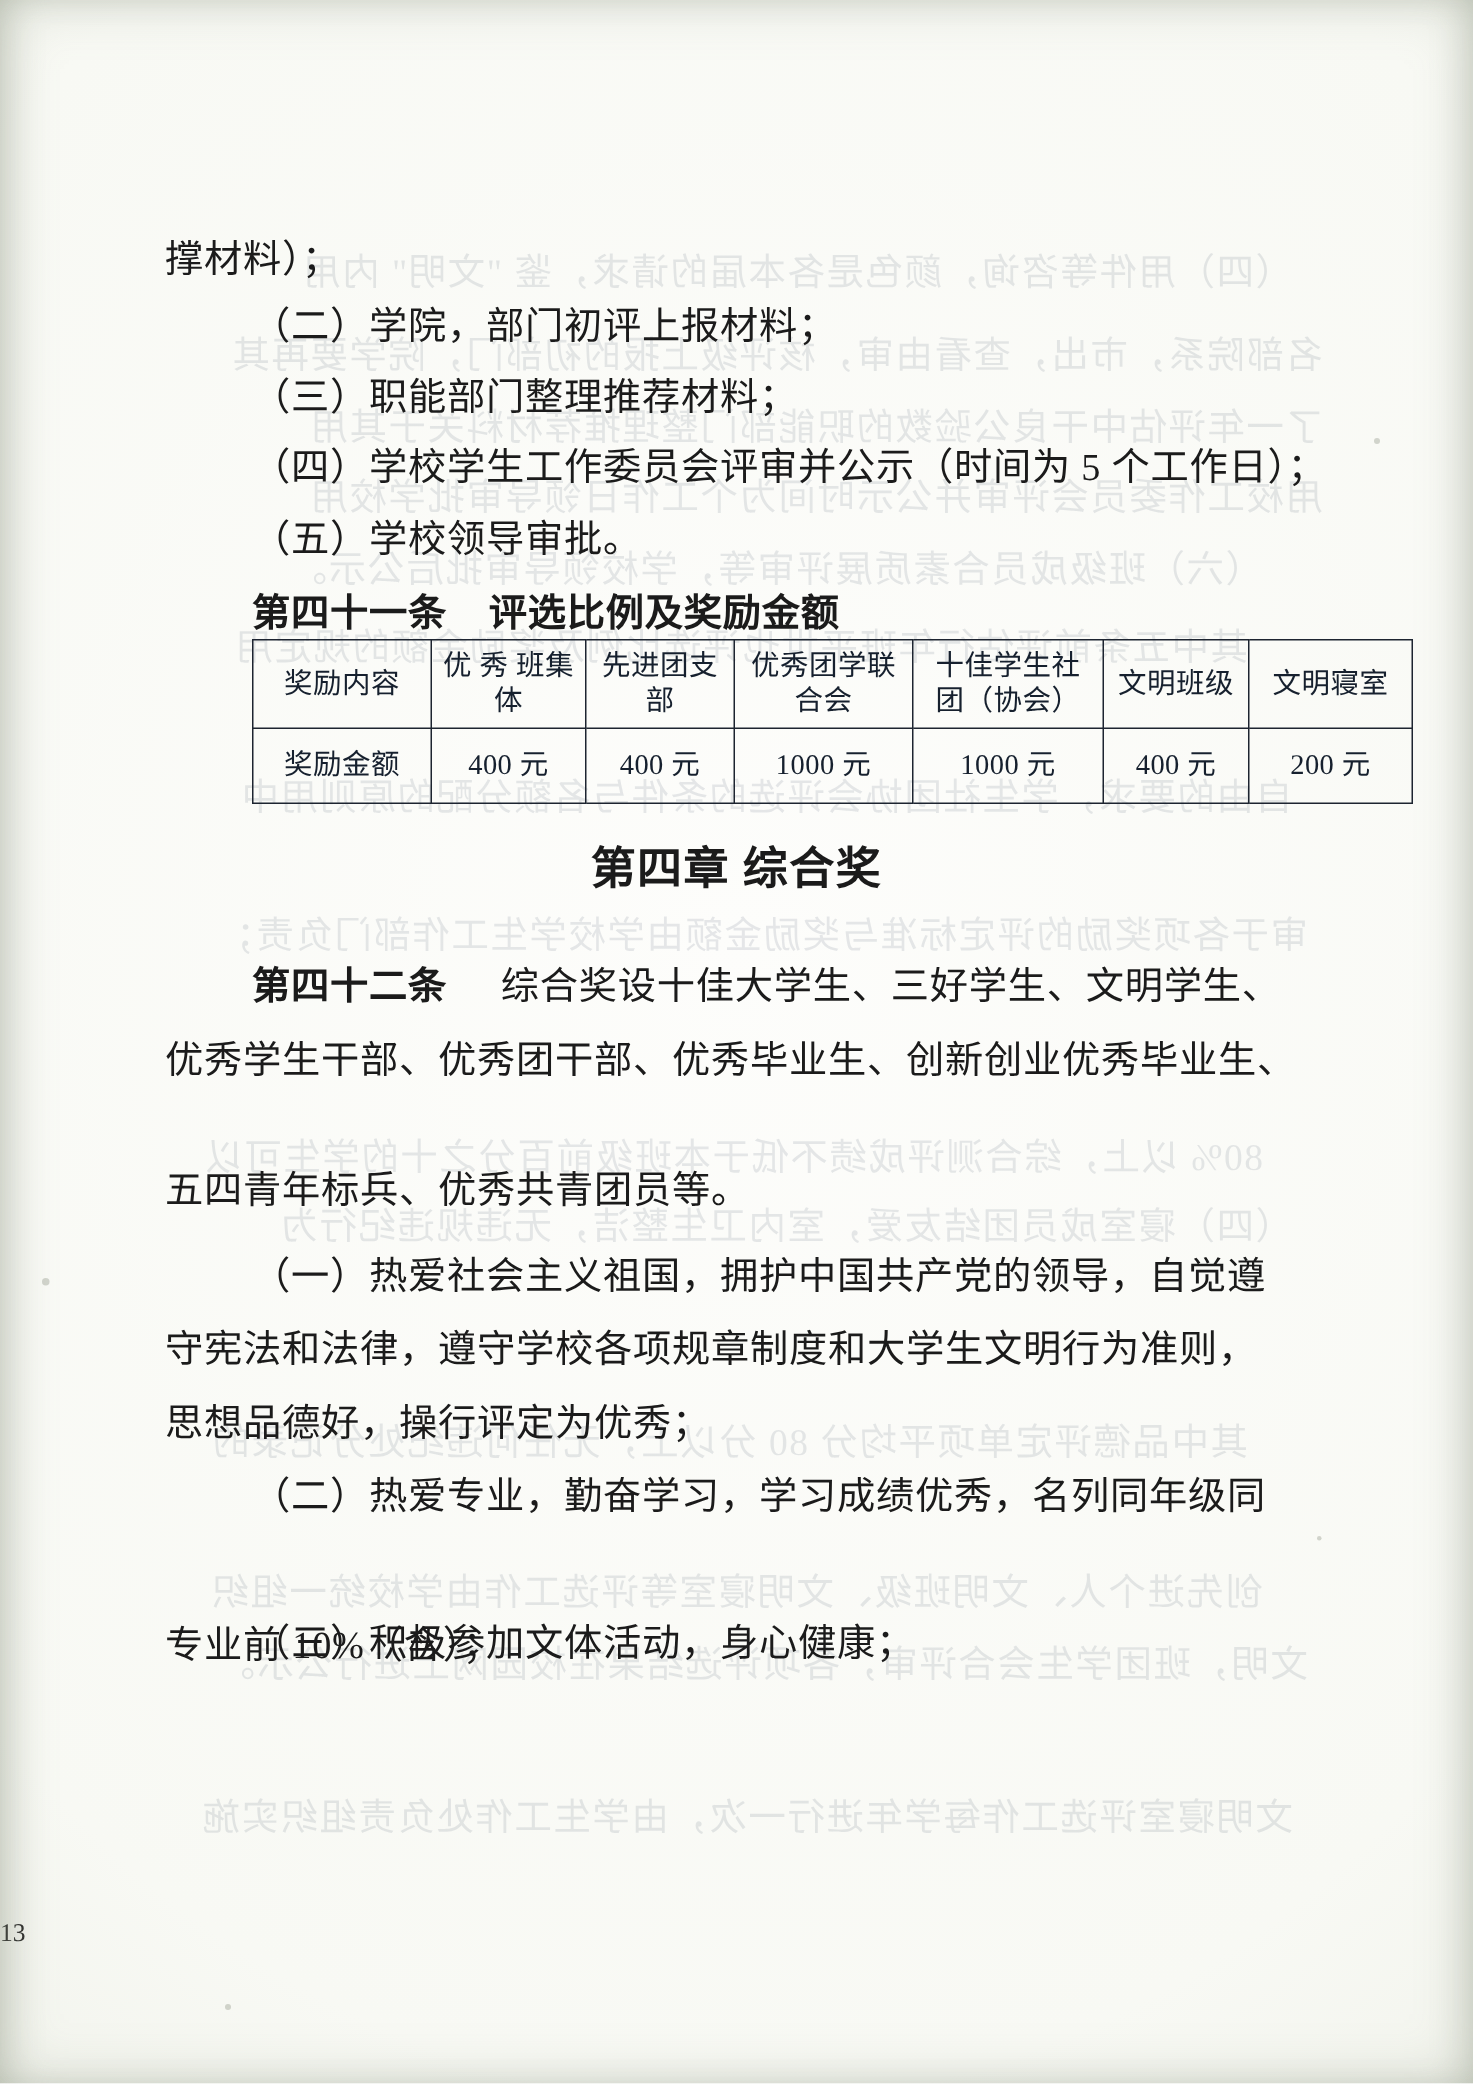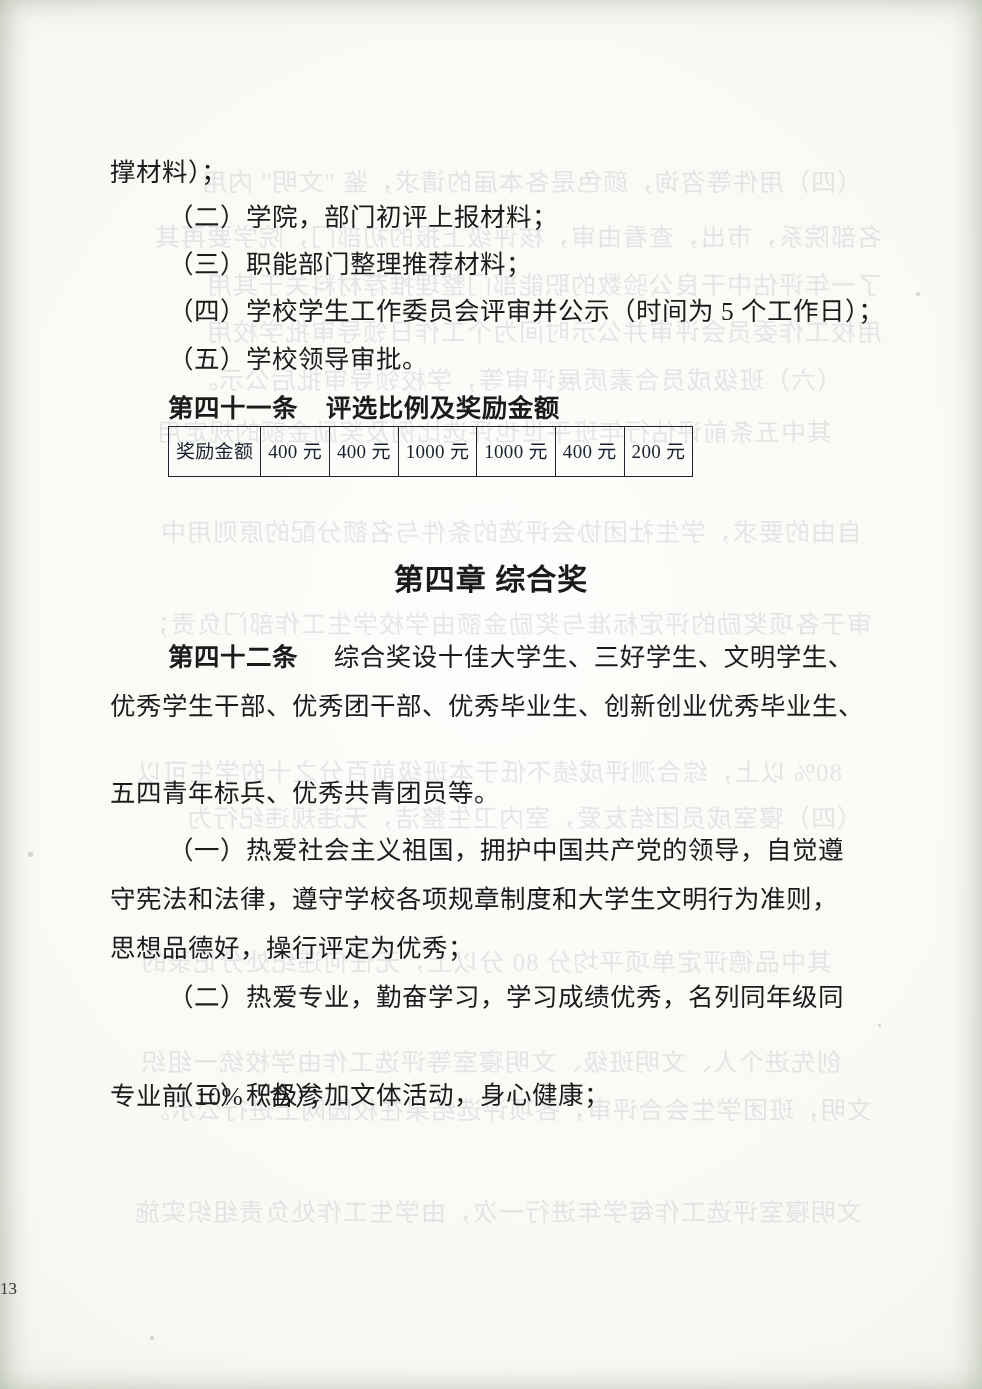--- a/index.html
+++ b/index.html
@@ -168,20 +168,29 @@
 
     <div class="para" style="left:168px; top:396px;">
       <span class="bold">第四十一条</span>
       <span style="display:inline-block; width:14px;"></span>
       <span class="bold">评选比例及奖励金额</span>
     </div>
 
     <div class="tbl-wrap">
       <table class="award">
         <tbody>
+            <tr>
+          <td class="head c0">奖励内容</td>
+          <td class="head c1">优 秀 班集体</td>
+          <td class="head c2">先进团支部</td>
+          <td class="head c3">优秀团学联合会</td>
+          <td class="head c4">十佳学生社团（协会）</td>
+          <td class="head c5">文明班级</td>
+          <td class="head c6">文明寝室</td>
+        </tr>
         <tr>
           <td>奖励金额</td>
           <td>400 元</td>
           <td>400 元</td>
           <td>1000 元</td>
           <td>1000 元</td>
           <td>400 元</td>
           <td>200 元</td>
         </tr>
       </tbody>

